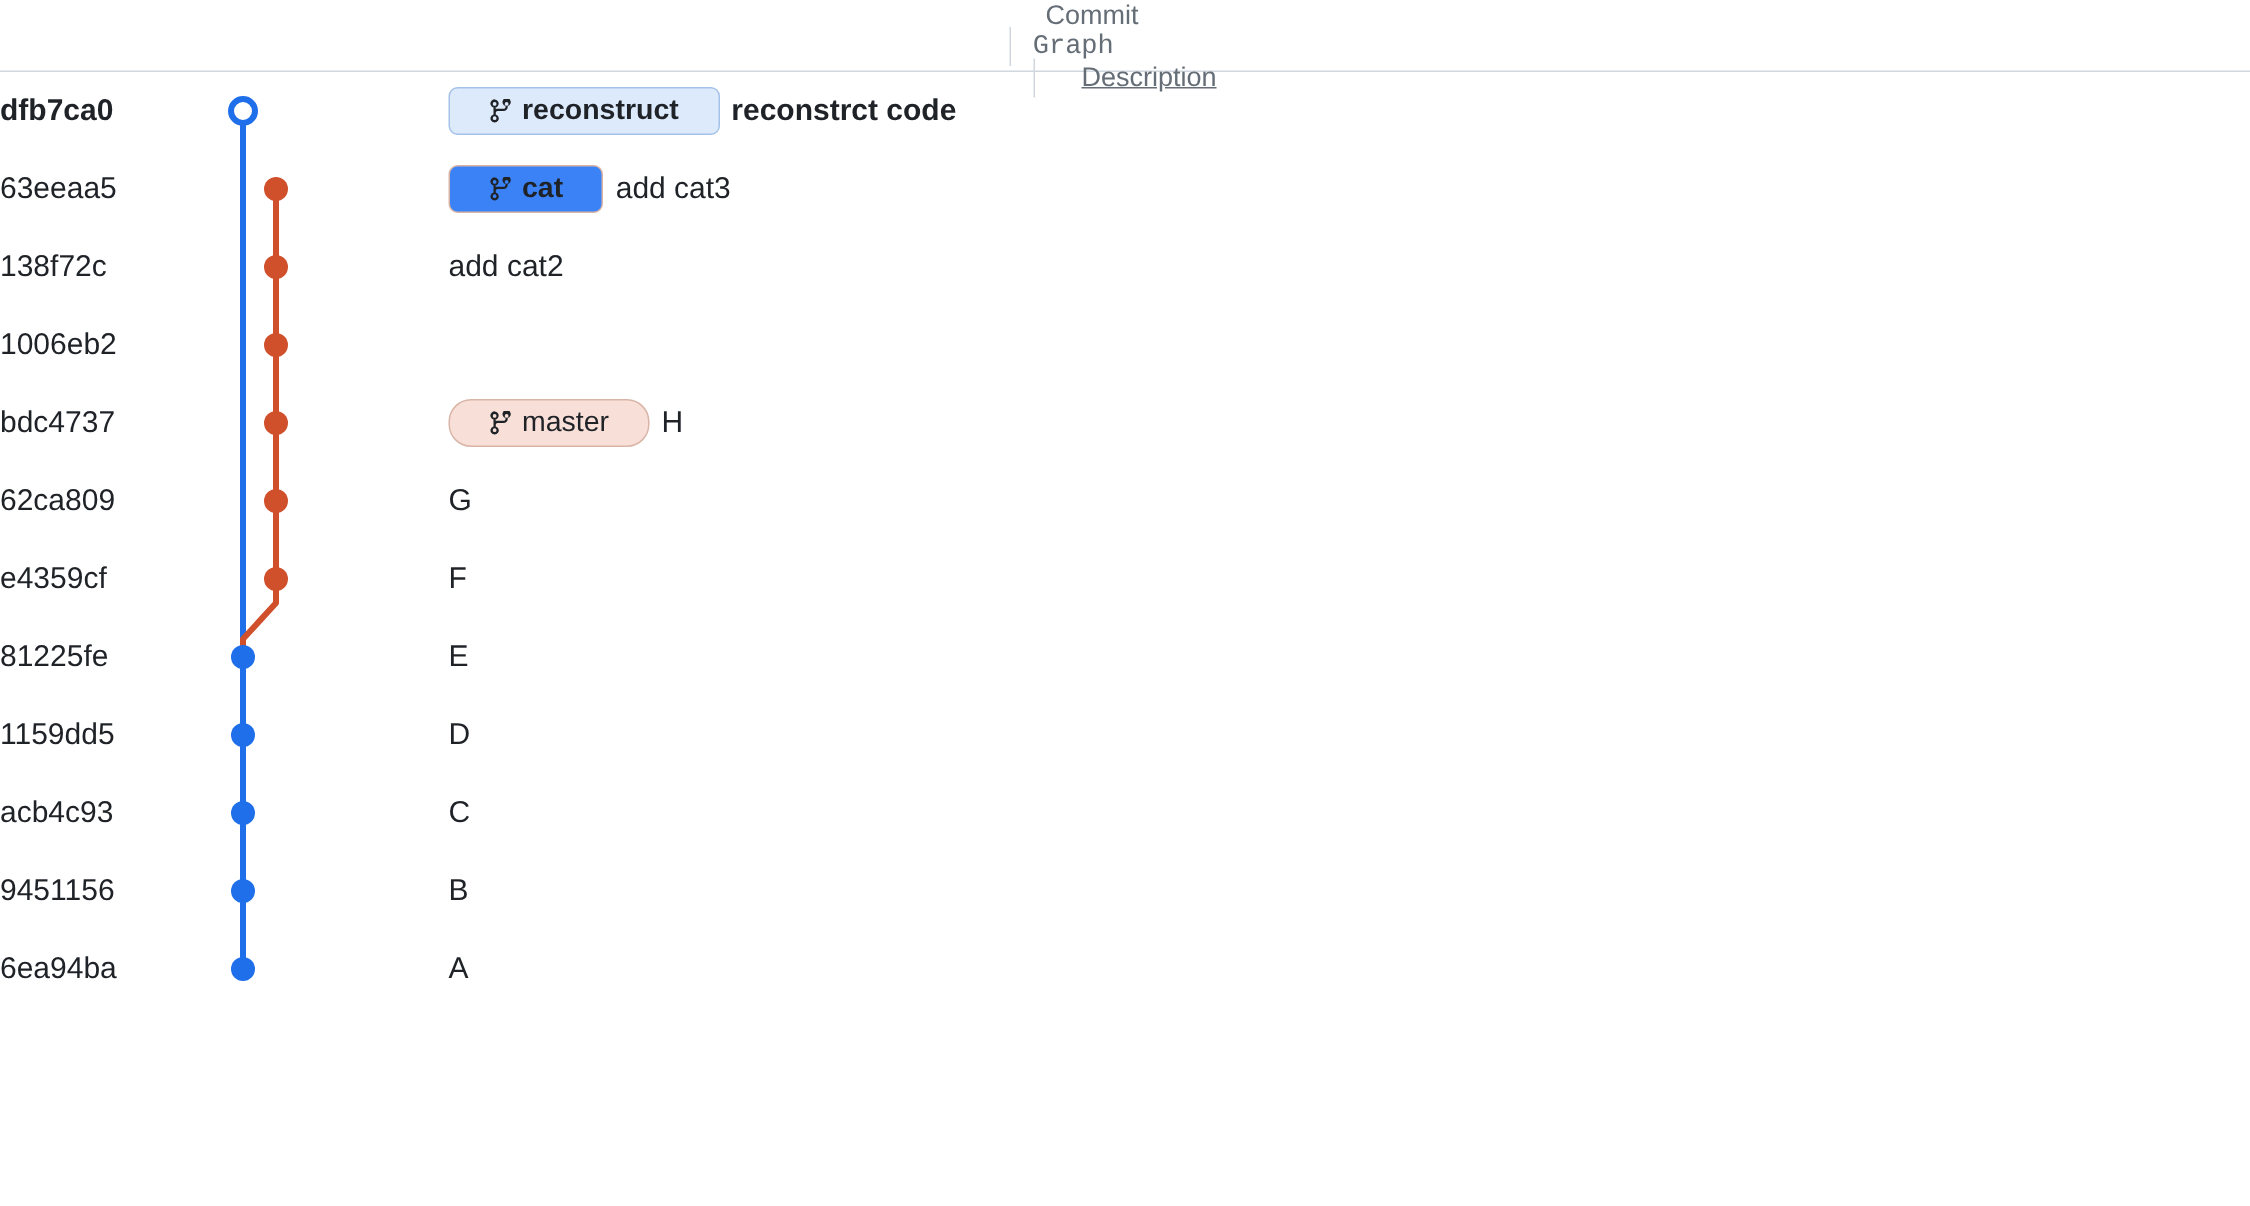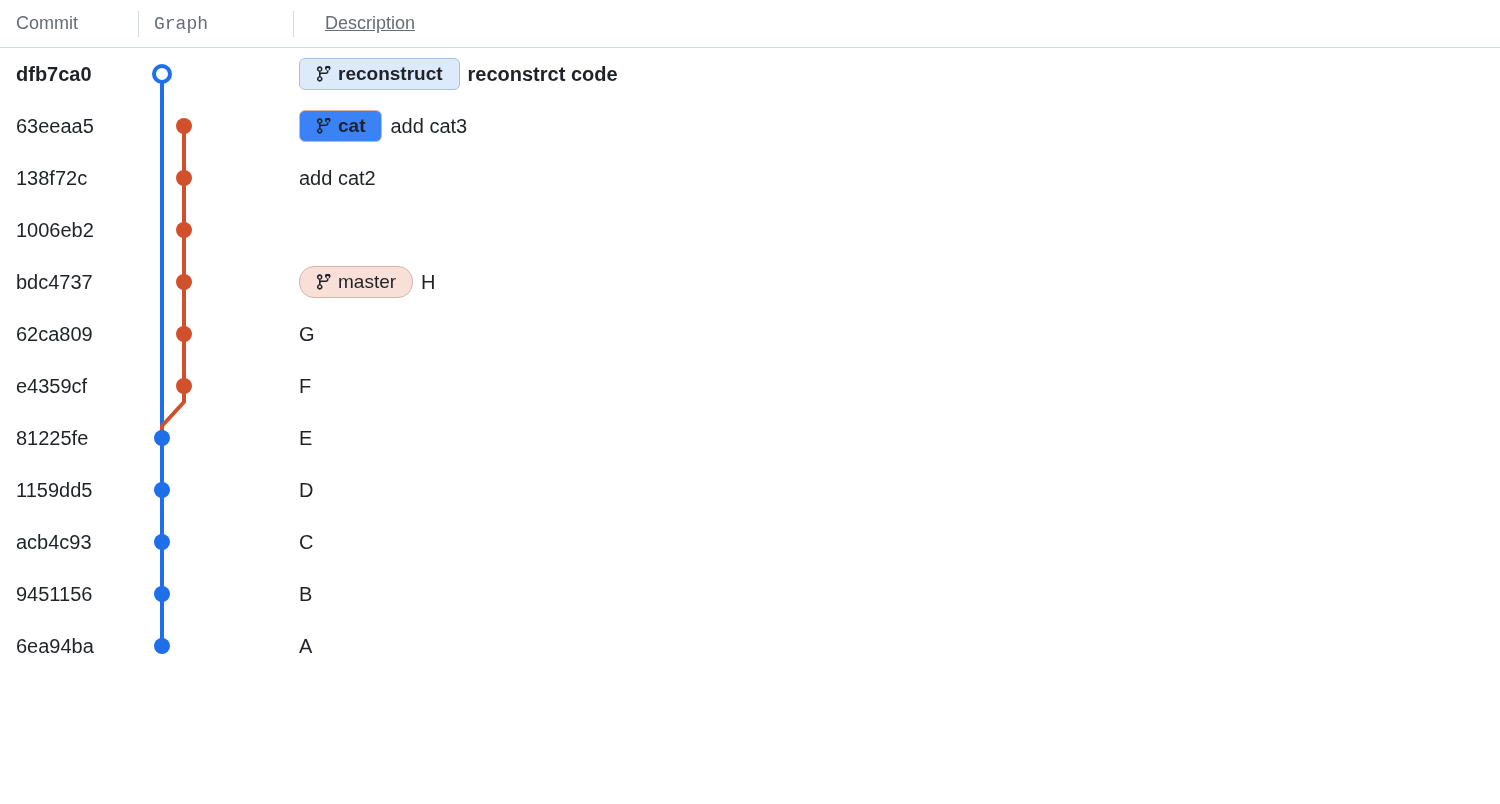--- a/index.html
+++ b/index.html
@@ -16,20 +16,21 @@
     .container {
       width: 1500px;
     }
     .header-row {
       display: flex;
       height: 48px;
       align-items: center;
       border-bottom: 1px solid #d0d7de;
       color: #656d76;
       font-size: 18px;
+      flex-direction: column;
     }
     .col-commit {
       width: 138px;
       padding-left: 16px;
       position: relative;
     }
     .col-graph {
       width: 155px;
       padding-left: 16px;
       position: relative;
@@ -50,21 +51,20 @@
       height: 26px;
       background: #d0d7de;
     }
     .commit-row {
       display: flex;
       height: 52px;
       align-items: center;
     }
     .commit-hash {
       width: 138px;
-      padding-left: 16px;
       color: #1f2328;
       font-size: 20px;
     }
     .commit-hash.bold {
       font-weight: 700;
     }
     .graph-cell {
       width: 155px;
       position: relative;
       height: 52px;
@@ -73,21 +73,21 @@
       flex: 1;
       padding-left: 6px;
       display: flex;
       align-items: center;
       gap: 8px;
     }
     .branch-tag {
       display: inline-flex;
       align-items: center;
       gap: 6px;
-      padding: 4px 16px;
+      padding: 4px 26px;
       border-radius: 6px;
       font-size: 19px;
       border: 1px solid;
     }
     .branch-tag.reconstruct {
       background: #ddeafc;
       border-color: #a4c2e8;
       color: #1f2328;
       font-weight: 600;
     }

